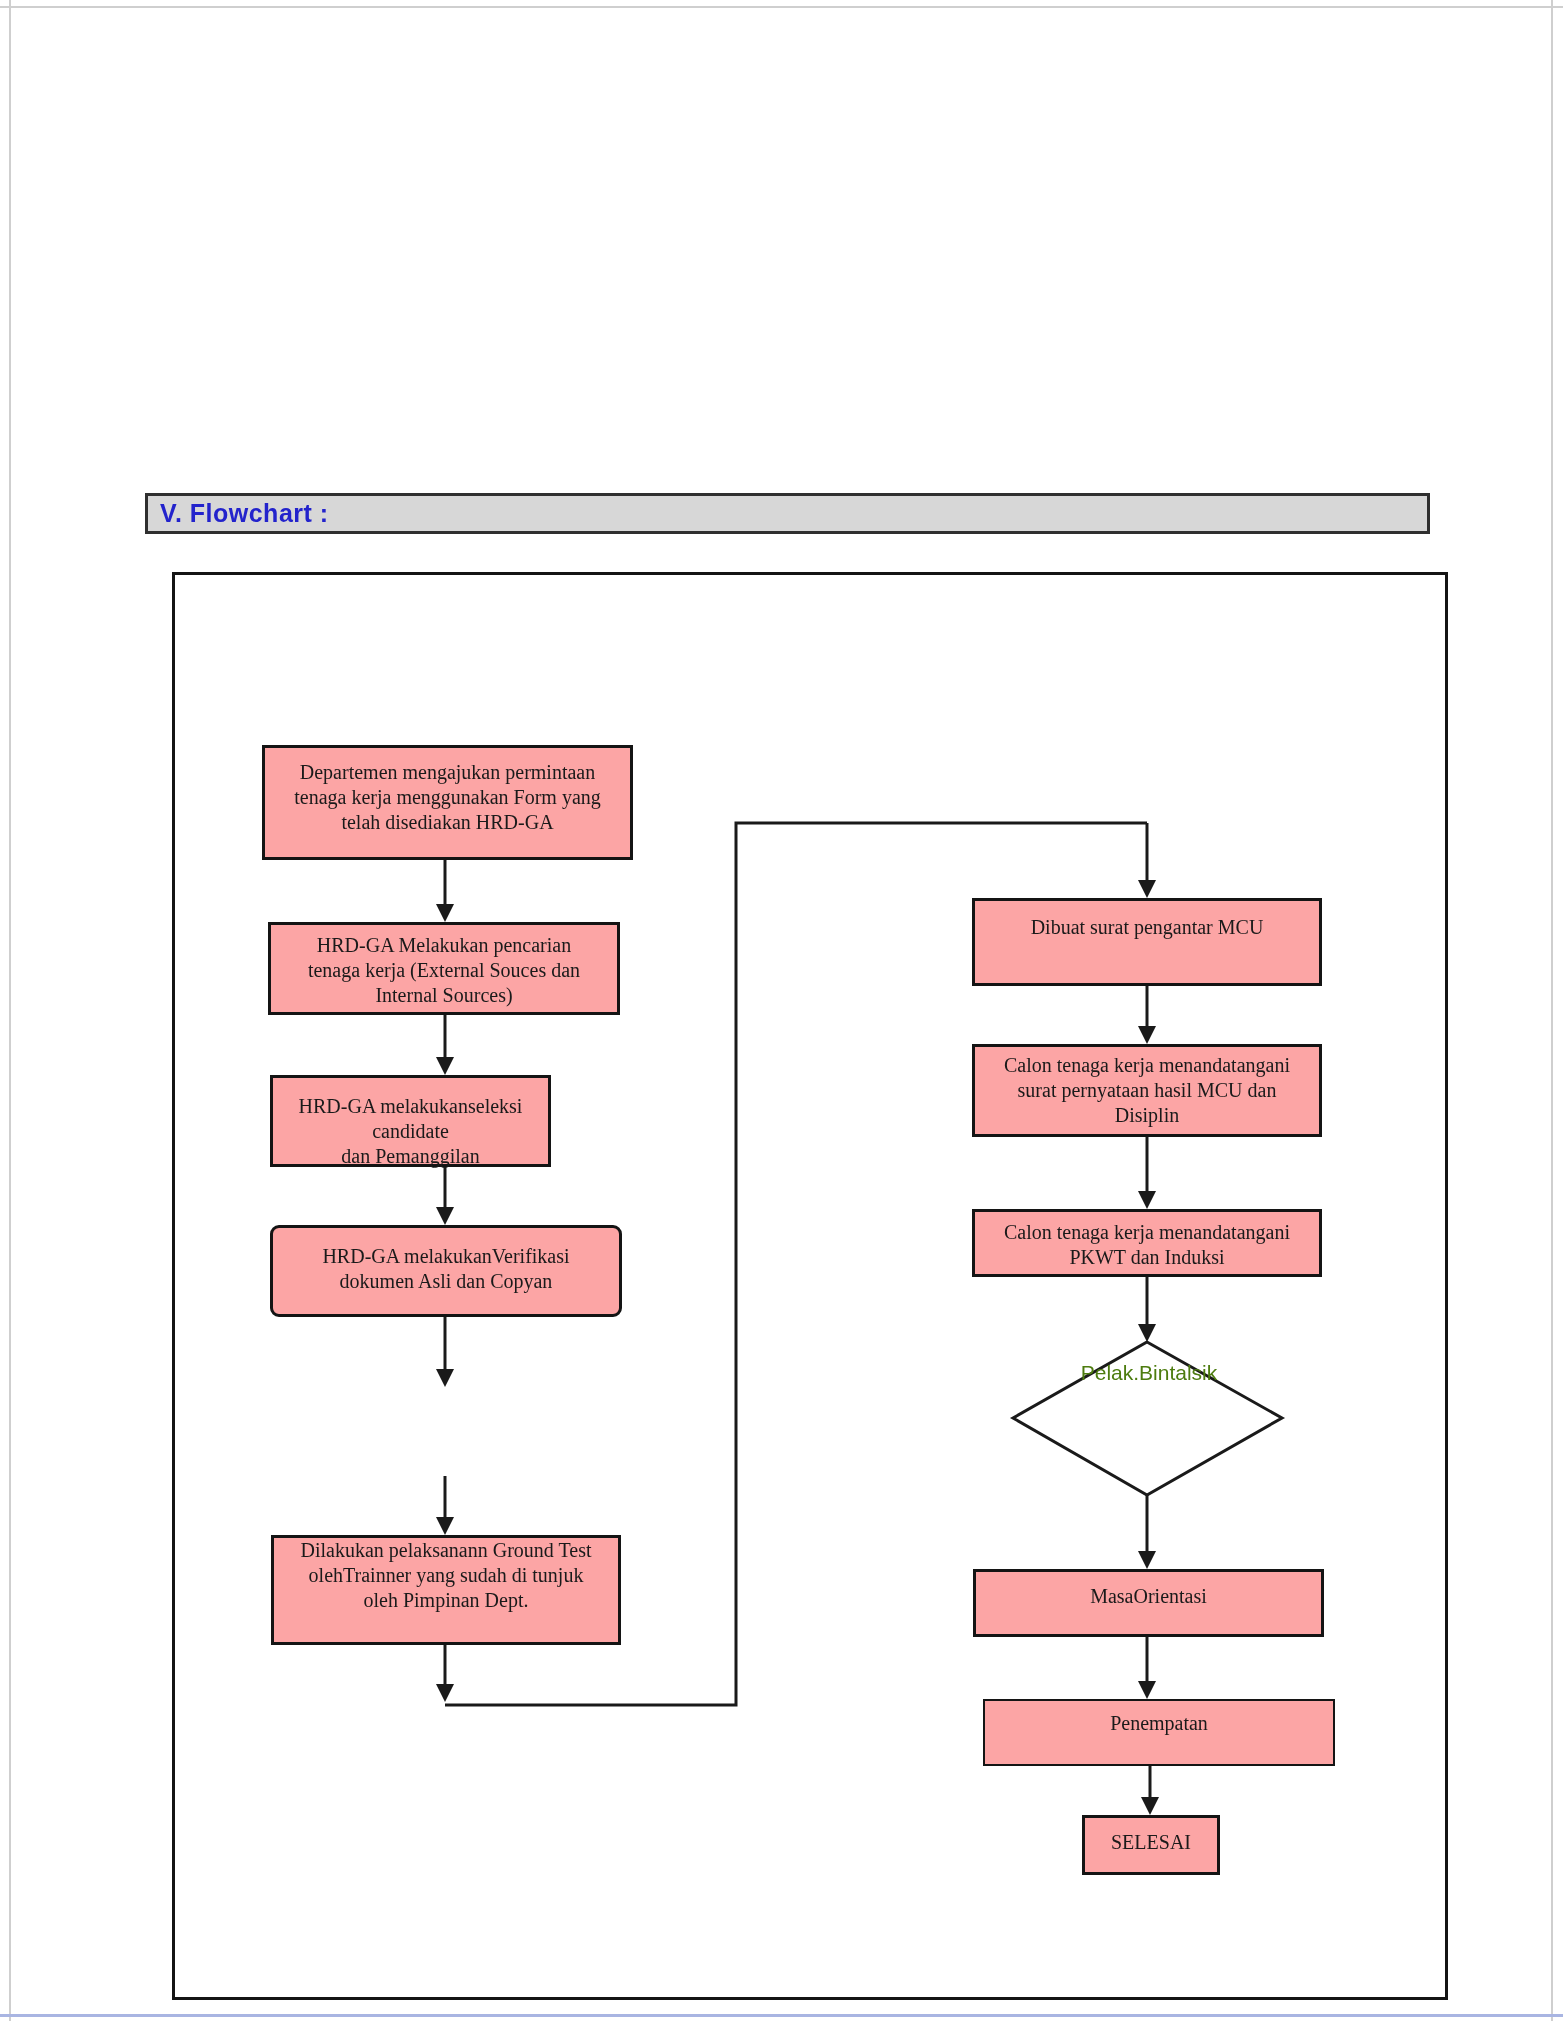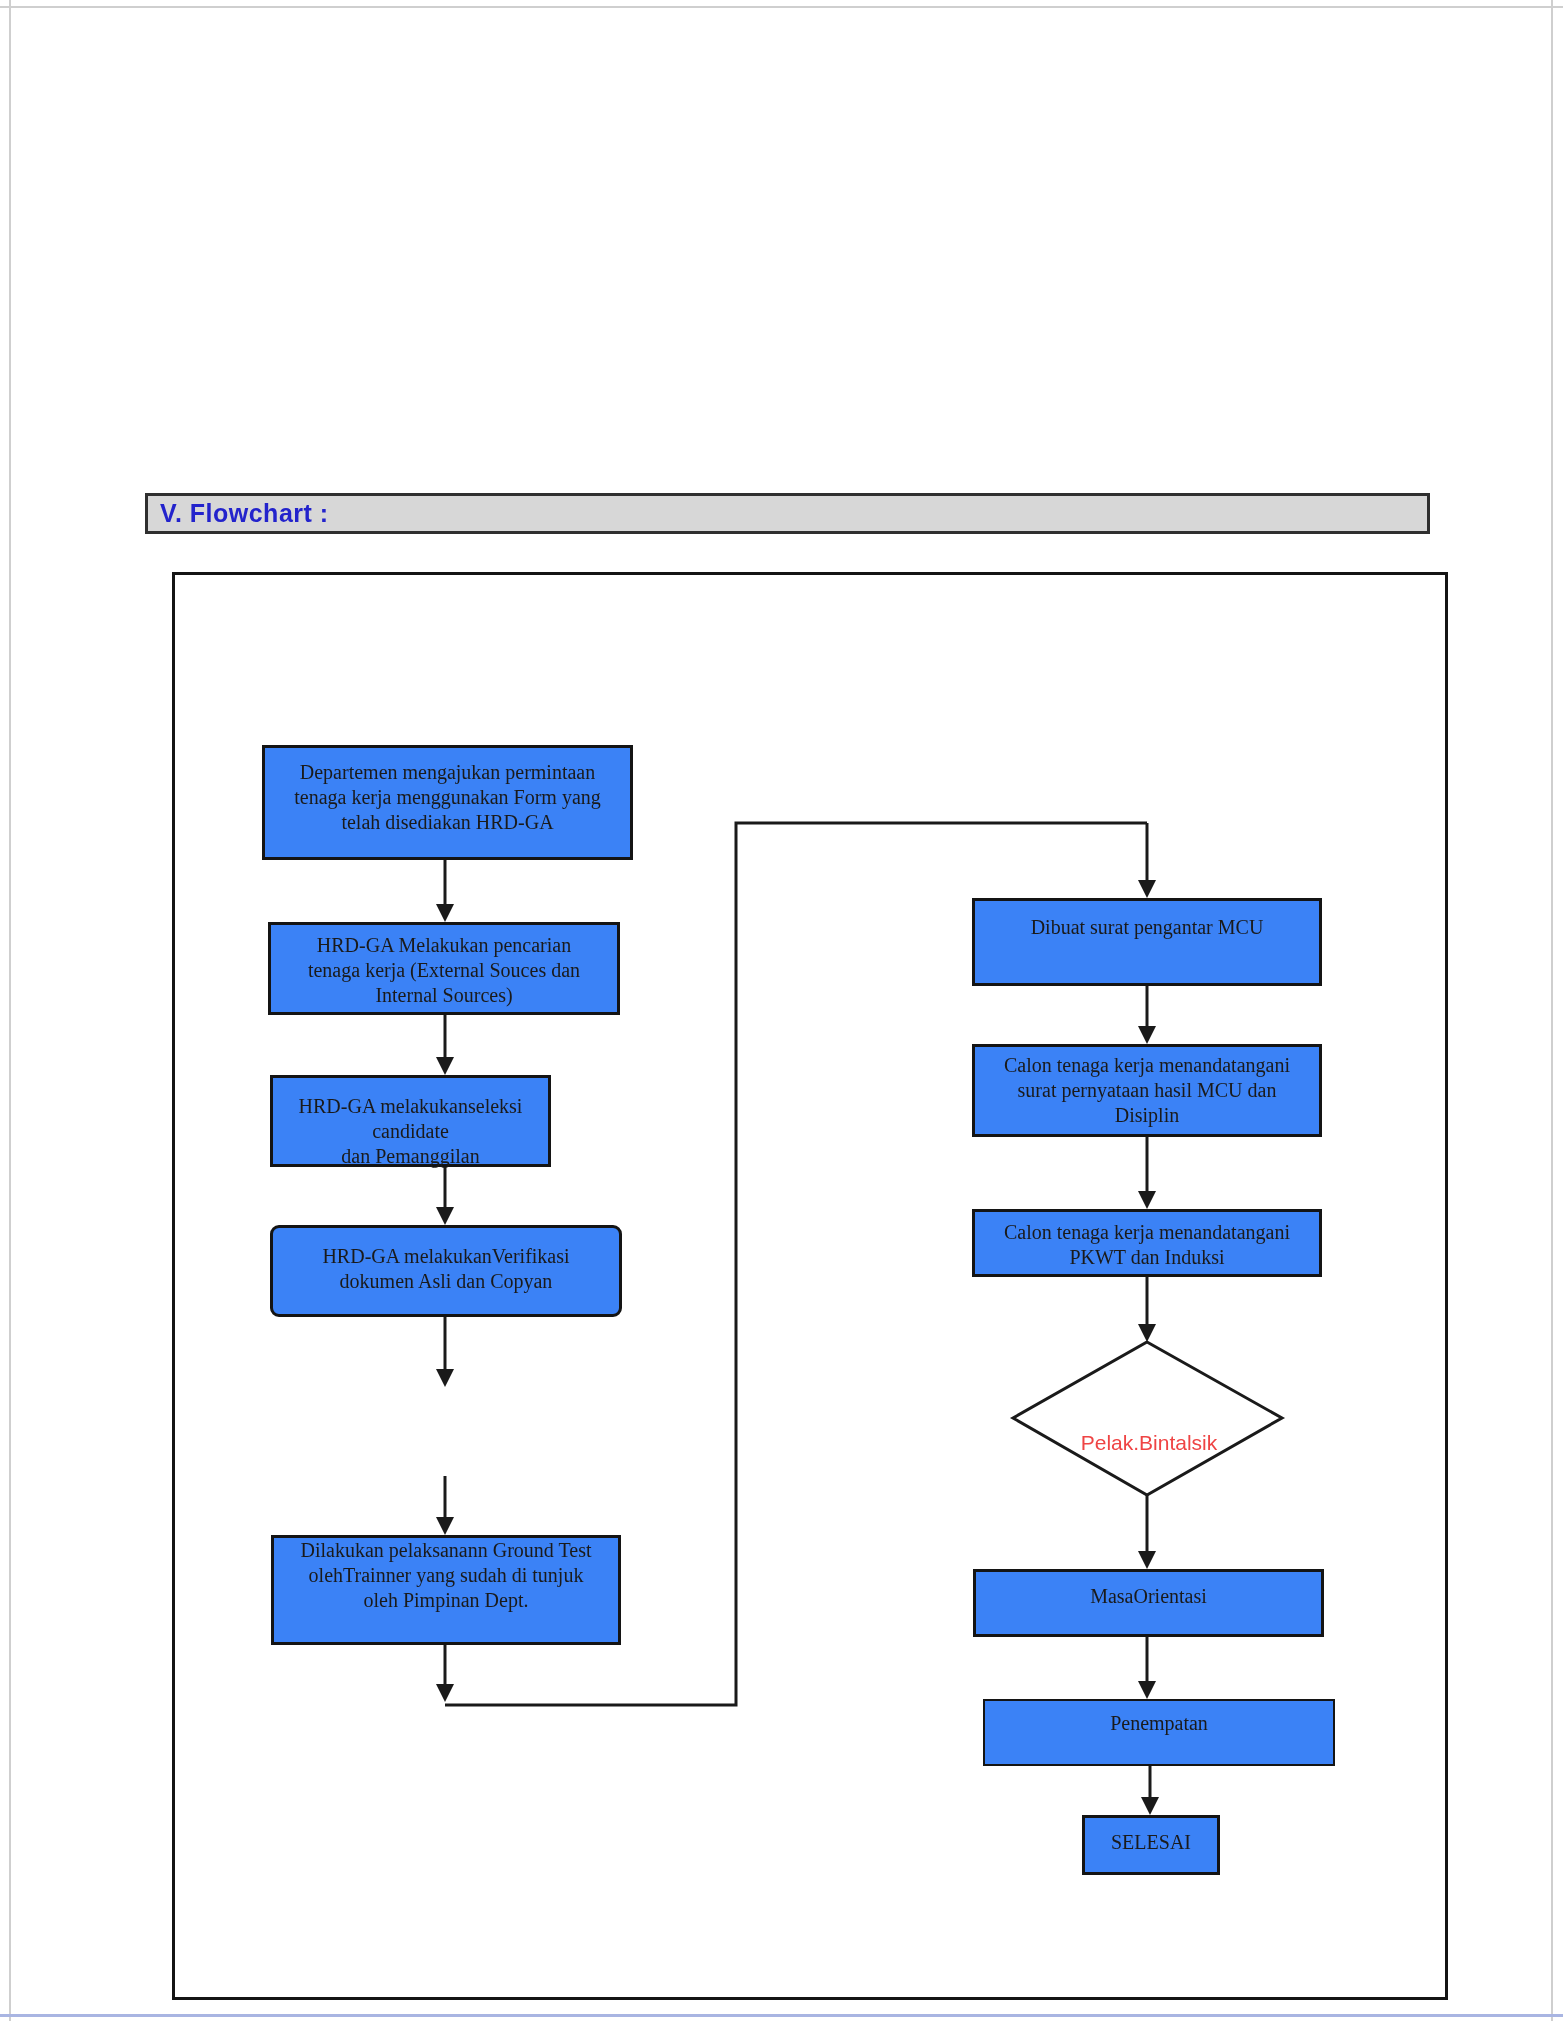--- a/index.html
+++ b/index.html
@@ -30,40 +30,40 @@
     position:absolute;left:172px;top:572px;width:1276px;height:1428px;box-sizing:border-box;
     border:3px solid #141414;background:#fff;
   }
   .connectors{position:absolute;left:-3px;top:-3px;width:1276px;height:1428px;pointer-events:none;}
   .connectors line, .connectors polyline{stroke:var(--line,#1a1a1a);stroke-width:3;fill:none;}
   .connectors polygon.arrow{fill:var(--line,#1a1a1a);stroke:none;}
   .connectors polygon.shape{fill:#ffffff;stroke:var(--line,#1a1a1a);stroke-width:3;}
 
   
   .node{
-    position:absolute;box-sizing:border-box;background:#3b82f6;border:3px solid #141414;
+    position:absolute;box-sizing:border-box;background:#fca5a5;border:3px solid #141414;
     font-family:"Liberation Serif", serif;font-size:20px;line-height:25px;
     text-align:center;white-space:pre-line;z-index:2;
   }
   .n-l1{left:87px;top:170px;width:371px;height:115px;padding-top:12px;}
   .n-l2{left:93px;top:347px;width:352px;height:93px;padding-top:8px;text-align:center;}
   .n-l3{left:95px;top:500px;width:281px;height:92px;padding-top:16px;text-align:center;}
   .n-l4{left:95px;top:650px;width:352px;height:92px;padding-top:16px;border-radius:9px;}
   .n-l5{left:97px;top:812px;width:350px;height:89px;padding-top:6px;}
   .n-l6{left:96px;top:960px;width:350px;height:110px;}
   .n-r1{left:797px;top:323px;width:350px;height:88px;padding-top:14px;}
   .n-r2{left:797px;top:469px;width:350px;height:93px;padding-top:6px;}
   .n-r3{left:797px;top:634px;width:350px;height:68px;padding-top:8px;}
   .n-r4{left:798px;top:994px;width:351px;height:68px;padding-top:12px;}
   .n-r5{left:808px;top:1124px;width:352px;height:67px;padding-top:10px;border-width:2px;}
   .n-r6{left:907px;top:1240px;width:138px;height:60px;padding-top:12px;}
 
   .dlabel{
-    position:absolute;left:838px;top:846px;width:272px;height:44px;line-height:44px;
-    text-align:center;font-family:"Liberation Sans", sans-serif;font-size:21px;color:#ef4444;
+    position:absolute;left:838px;top:776px;width:272px;height:44px;line-height:44px;
+    text-align:center;font-family:"Liberation Sans", sans-serif;font-size:21px;color:#4d7c0f;
     z-index:2;white-space:pre-line;
   }
 </style>
 </head>
 <body>
 
 <div class="edge edge-top"></div>
 <div class="edge edge-left"></div>
 <div class="edge edge-right"></div>
 <div class="bottom-rule"></div>

